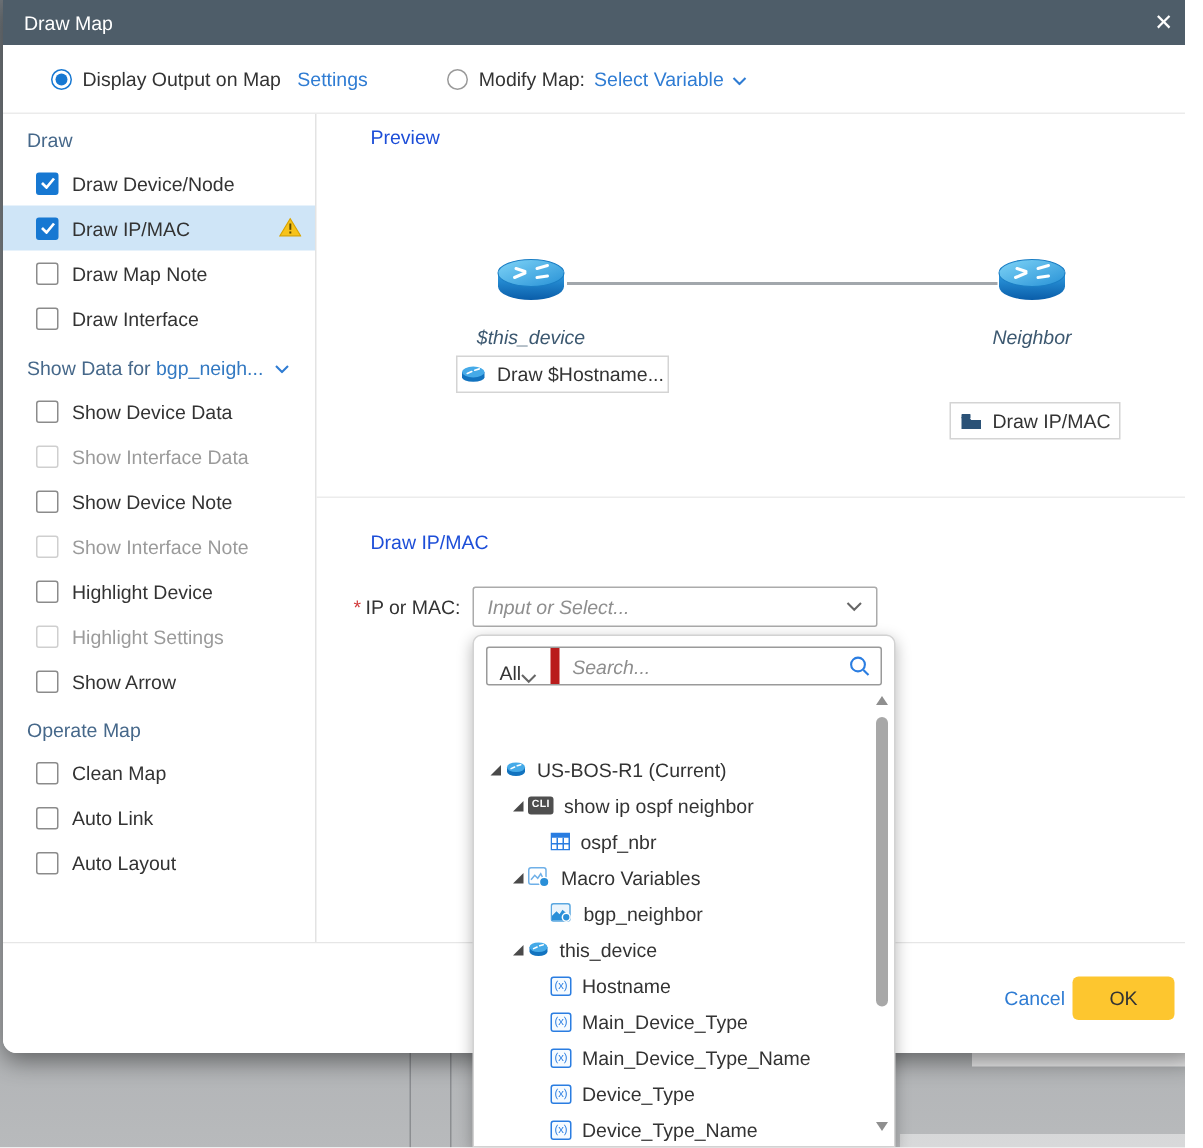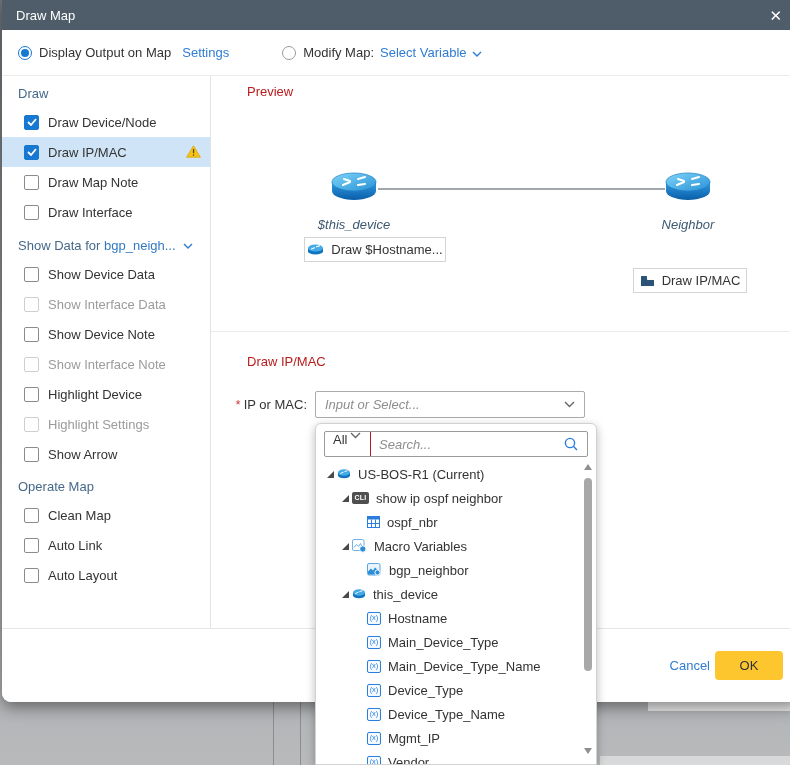--- a/index.html
+++ b/index.html
@@ -11,21 +11,21 @@
   .bg-panel{position:absolute;left:648px;top:702px;width:150px;height:9px;background:rgba(255,255,255,.75);}
   .bg-strip{position:absolute;left:600px;top:756px;width:202px;height:9px;background:rgba(255,255,255,.45);}
 
   
   .dialog{position:absolute;left:2px;top:0;width:798px;height:702px;background:#fff;
     border-radius:0 0 9px 9px;box-shadow:0 5px 16px rgba(0,0,0,.45);}
   .titlebar{height:30px;background:#4e5d69;color:#fff;display:flex;align-items:center;
     padding:0 14px;font-size:13px;}
   .close{margin-left:auto;cursor:pointer;font-size:15px;line-height:1;color:#fff;padding:2px 4px;}
   .mode-row{position:absolute;top:30px;left:0;right:0;height:45px;border-bottom:1px solid #ebebeb;
-    display:flex;align-items:center;padding-left:16px;}
+    display:flex;align-items:center;padding-left:32px;}
   .radio{width:14px;height:14px;border-radius:50%;border:1px solid #9a9a9a;box-sizing:border-box;
     position:relative;flex:0 0 auto;background:#fff;}
   .radio.sel{border:1.5px solid #1778d2;}
   .radio.sel::after{content:'';position:absolute;inset:2px;border-radius:50%;background:#1778d2;}
   .mode-lbl{margin-left:7px;}
   .link{color:#2f7cd3;cursor:pointer;}
   .settings{margin-left:11px;}
   .radio2{margin-left:53px;}
   .selvar{margin-left:6px;display:inline-flex;align-items:center;gap:5px;color:#2f7cd3;}
 
@@ -40,21 +40,21 @@
   .cb{width:15px;height:15px;border:1px solid #8b8b8b;border-radius:2px;box-sizing:border-box;
     background:#fff;display:inline-flex;align-items:center;justify-content:center;flex:0 0 auto;cursor:pointer;}
   .cb.on{background:#1778d2;border-color:#1778d2;}
   .cblbl{margin-left:9px;}
   .cbrow.dis .cblbl{color:#9b9b9b;}
   .cbrow.dis .cb{border-color:#cfcfcf;}
   .warn{position:absolute;right:9px;top:8px;line-height:0;}
 
   
   .preview{position:absolute;left:209px;top:76px;width:589px;height:256px;border-bottom:1px solid #ececec;box-sizing:border-box;}
-  .panel-h{position:absolute;left:36px;top:8px;color:#b91c1c;}
+  .panel-h{position:absolute;left:36px;top:8px;color:#1d4ed8;}
   .plink{position:absolute;left:167px;top:112px;width:287px;height:2px;background:#a2a7ac;}
   .prouter{position:absolute;line-height:0;}
   .prouter.l{left:119px;top:94px;} .prouter.r{left:453px;top:94px;}
   .plabel{position:absolute;top:141px;width:140px;text-align:center;font-style:italic;color:#3c5870;}
   .plabel.l{left:73px;} .plabel.r{left:407px;}
   .pbtn{position:absolute;height:25px;border:1px solid #d4d4d4;background:#fff;display:flex;
     align-items:center;justify-content:center;gap:7px;font-size:13px;color:#333;cursor:pointer;box-sizing:border-box;}
   .pbtn.host{left:93px;top:161px;width:142px;}
   .pbtn.ipmac{left:422px;top:192px;width:114px;}
 
@@ -70,21 +70,21 @@
     font-family:inherit;font-size:13px;color:#333;}
   .combo .chev,.fselect .chev{color:#666;margin-right:9px;line-height:0;}
   input::placeholder{font-style:italic;color:#8e8e8e;opacity:1;}
 
   
   .dropdown{position:absolute;left:315px;top:423px;width:282px;height:342px;background:#fff;
     border:1px solid #d2d2d2;border-radius:6px 6px 0 0;box-shadow:0 3px 10px rgba(0,0,0,.28);
     box-sizing:border-box;z-index:10;}
   .filter{position:absolute;top:7px;left:8px;right:8px;height:26px;border:1px solid #9a9a9a;
     border-radius:2px;display:flex;box-sizing:border-box;}
-  .fselect{width:128px;border-right:1px solid #b91c1c;display:flex;align-items:flex-start;
+  .fselect{width:128px;border-right:6px solid #b91c1c;display:flex;align-items:flex-end;
     padding-left:8px;box-sizing:border-box;cursor:pointer;}
   .fselect .val{flex:1;}
   .fsearch{flex:1;display:flex;align-items:center;}
   .fsearch input{flex:1;min-width:0;border:none;outline:none;padding:0 0 0 8px;
     font-family:inherit;font-size:13px;background:transparent;color:#333;}
   .fsearch .sicon{margin:0 8px;line-height:0;cursor:pointer;}
   .tree{position:absolute;top:38px;left:0;right:16px;bottom:0;overflow:hidden;}
   .trow{height:24px;display:flex;align-items:center;cursor:pointer;}
   .tri{width:14px;display:inline-flex;justify-content:center;line-height:0;flex:0 0 auto;}
   .ticon{margin-right:7px;line-height:0;flex:0 0 auto;display:inline-flex;}
@@ -301,21 +301,21 @@
         <input type="text" placeholder="Search..." style="">
         <span class="sicon">
           <svg width="16" height="16" viewBox="0 0 16 16">
               <circle cx="7" cy="7" r="4.6" fill="none" stroke="#2a7de1" stroke-width="1.4"></circle>
               <line x1="10.6" y1="10.6" x2="14" y2="14" stroke="#2a7de1" stroke-width="1.4"></line>
             </svg>
         </span>
       </span>
     </div>
     <div class="tree">
-        <div class="trow" style="padding-left: 7px;">
+        <div class="trow" style="padding-left: 7px; margin-top: 39px;">
           <span class="tri">
             <svg width="9" height="9">
               <polygon points="8,1 8,8 1,8" fill="#4a4a4a"></polygon>
             </svg>
           </span>
           <span class="ticon">
             <svg width="14" height="12" viewBox="0 0 14 12">
               <path d="M1 4.5 v3 a6 2.8 0 0 0 12 0 v-3 Z" fill="#1273bf"></path>
               <ellipse cx="7" cy="4.5" rx="6" ry="3.2" fill="#45aae8"></ellipse>
               <path d="M3.7 5.4 l2.4 -1.1 M7.8 3.5 l2.4 -0.7" stroke="#fff" stroke-width="1" stroke-linecap="round"></path>

